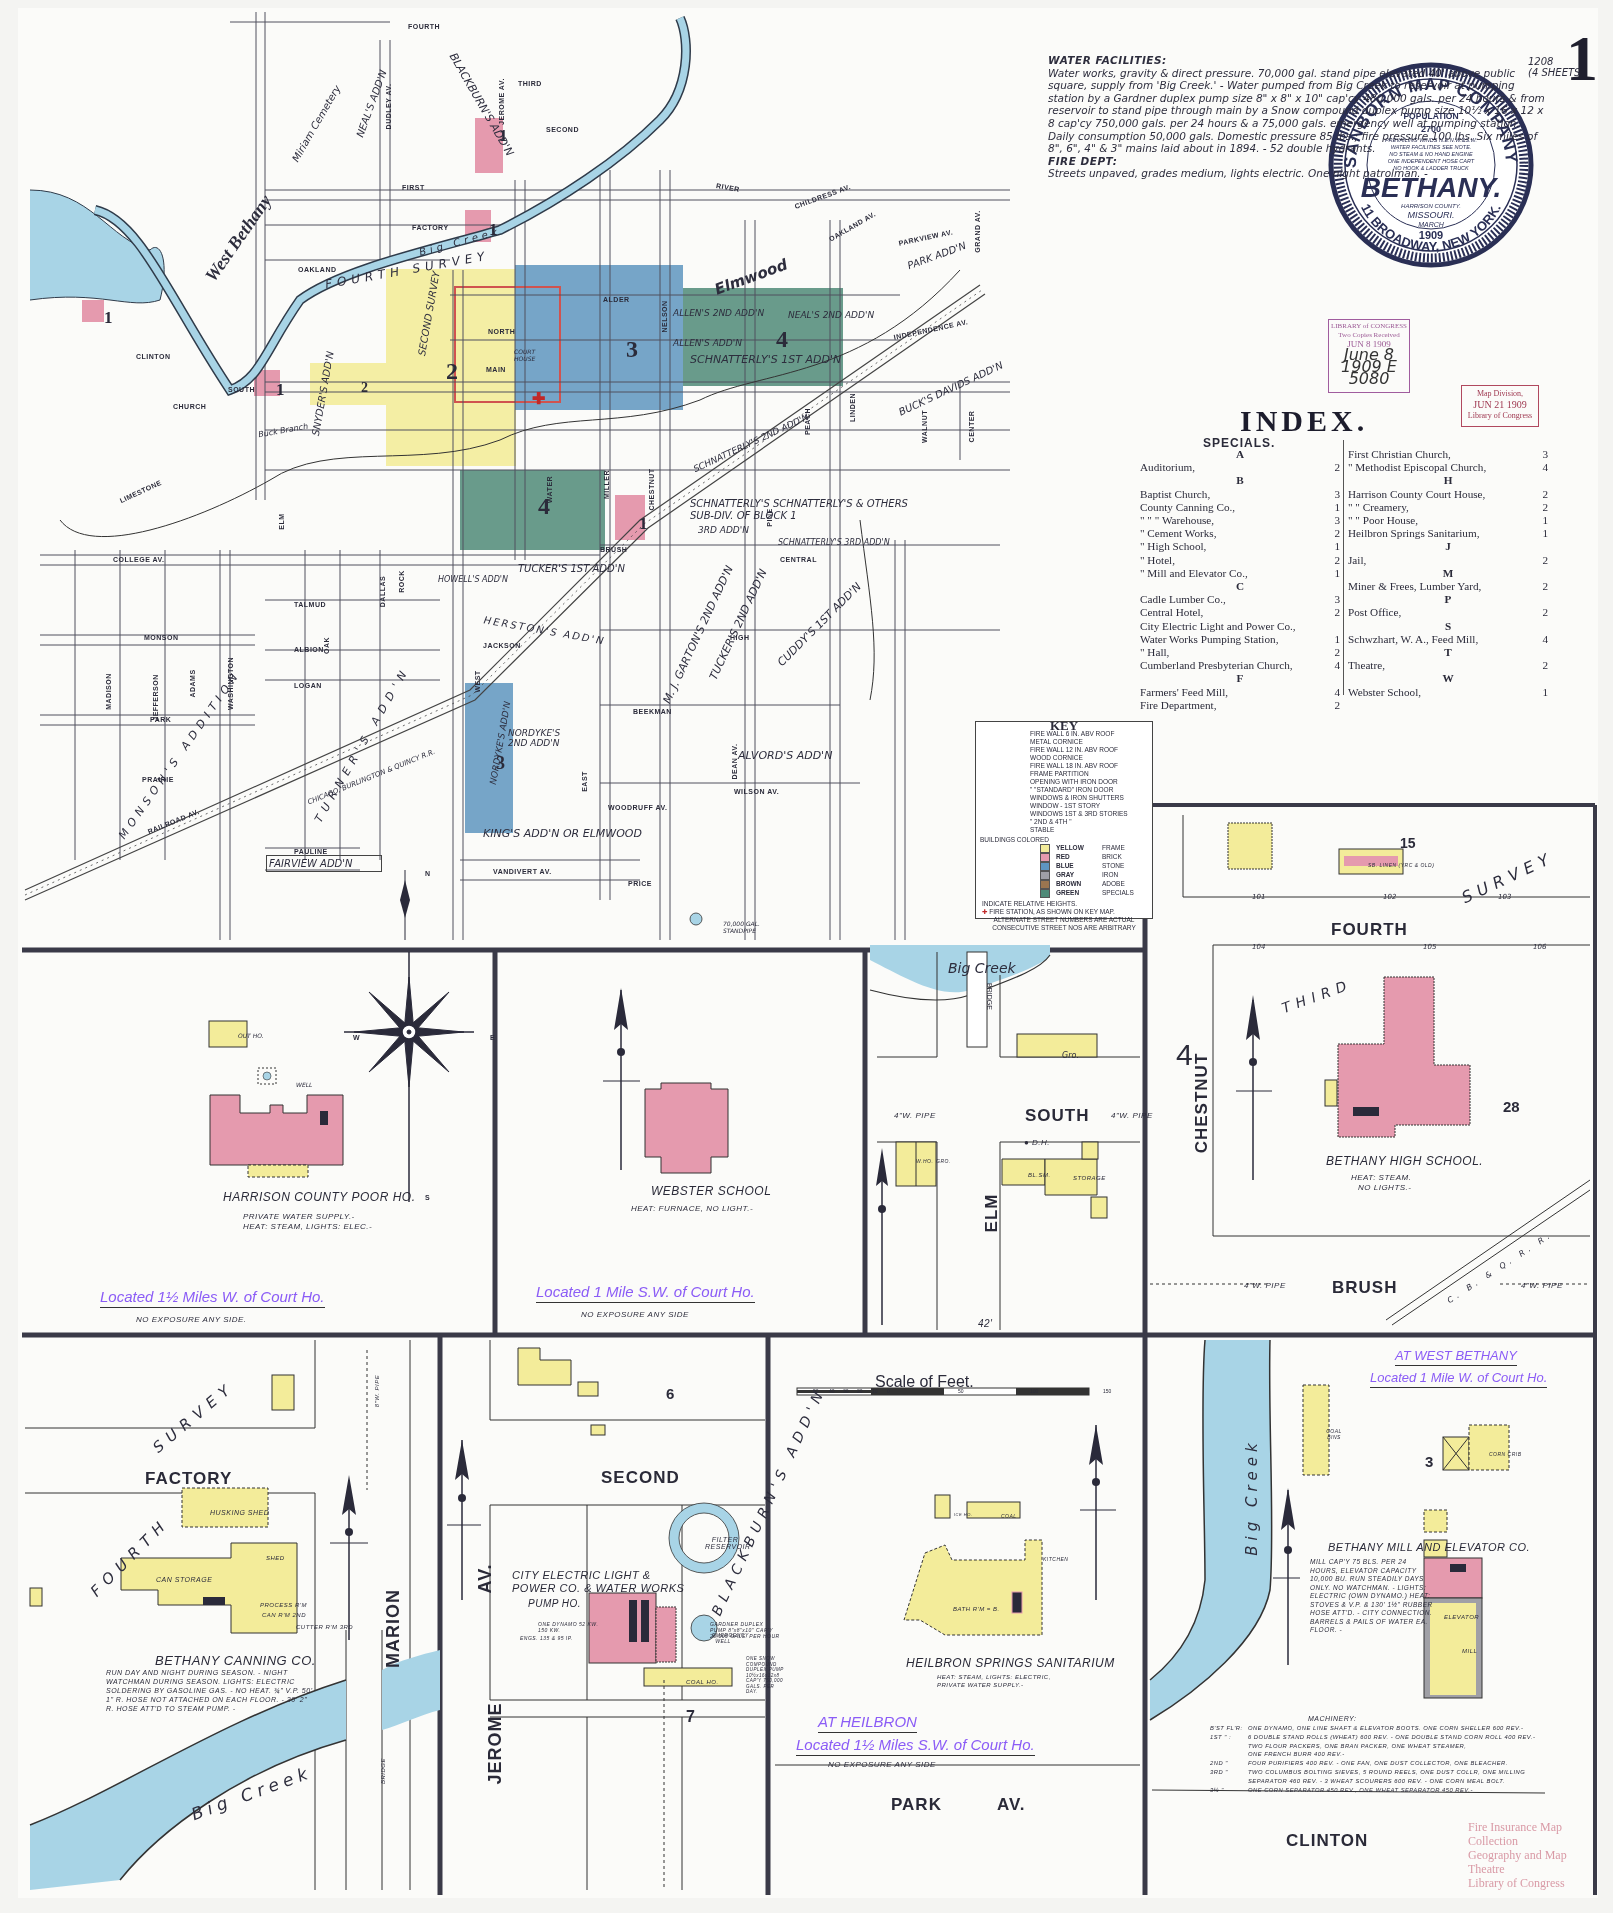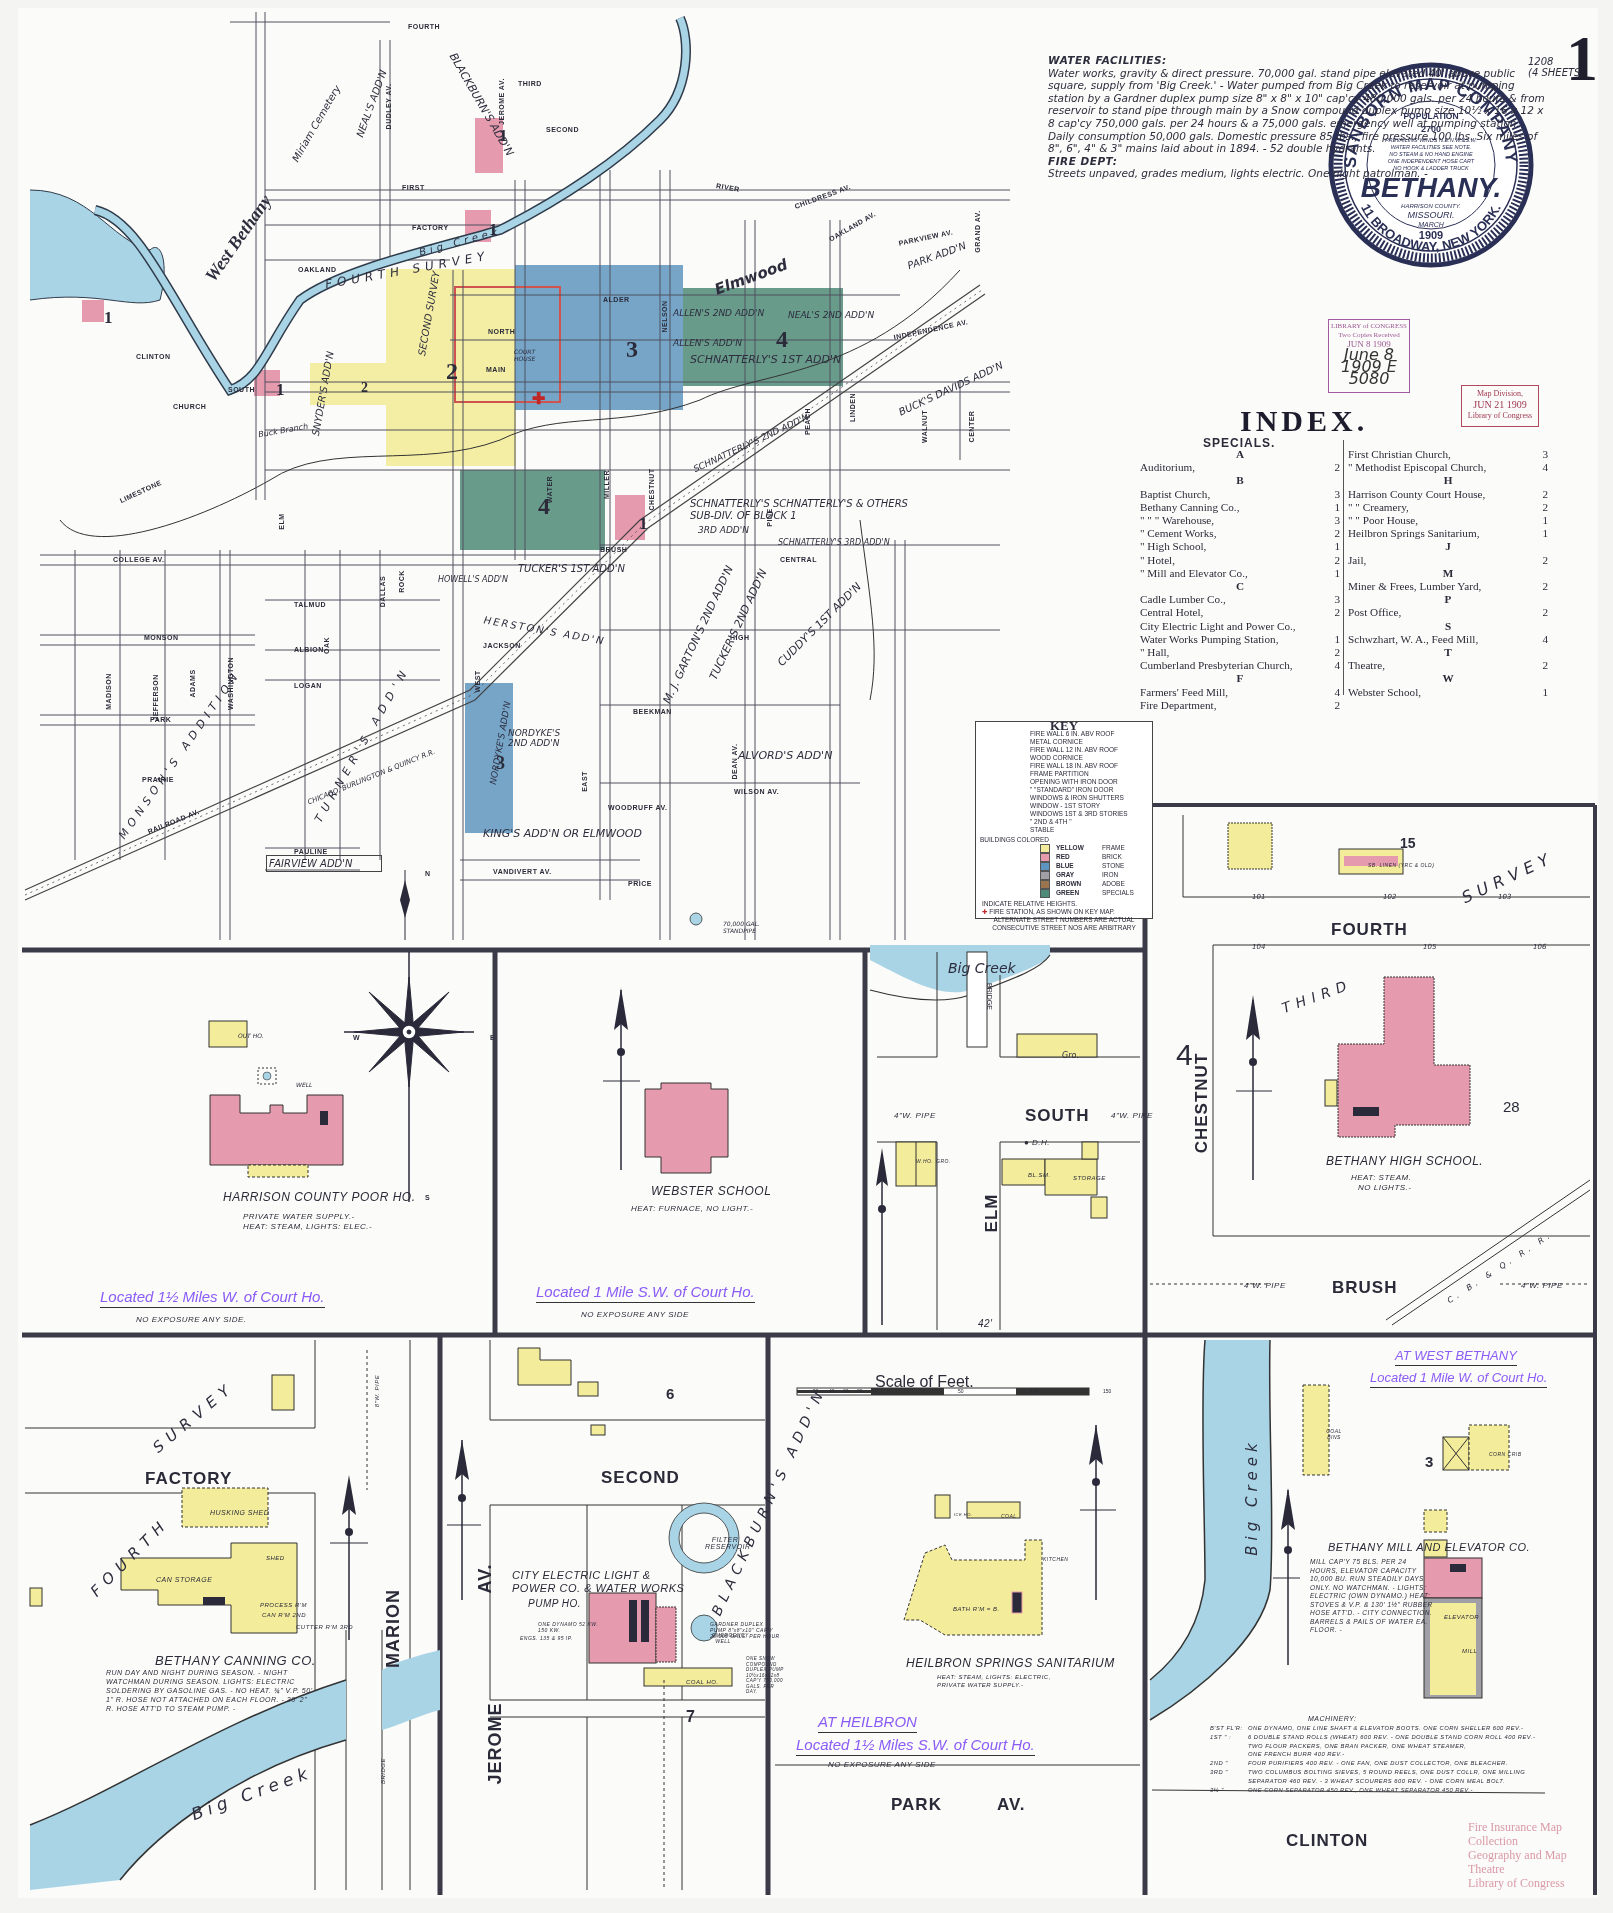--- a/index.html
+++ b/index.html
@@ -354,21 +354,21 @@
       <div class="row">
         <span>Auditorium,</span>
         <span class="n">2</span>
       </div>
       <div class="L">B</div>
       <div class="row">
         <span>Baptist Church,</span>
         <span class="n">3</span>
       </div>
       <div class="row">
-        <span>Bethany Canning Co.,</span>
+        <span>County Canning Co.,</span>
         <span class="n">1</span>
       </div>
       <div class="row">
         <span>"  "  " Warehouse,</span>
         <span class="n">3</span>
       </div>
       <div class="row">
         <span>" Cement Works,</span>
         <span class="n">2</span>
       </div>
@@ -692,21 +692,21 @@
     <div class="abs big" style="left:1313px;top:912px">FOURTH</div>
     <div class="abs hand" style="left:1234px;top:885px;font-size:7px">101</div>
     <div class="abs hand" style="left:1365px;top:885px;font-size:7px">102</div>
     <div class="abs hand" style="left:1480px;top:885px;font-size:7px">103</div>
     <div class="abs hand" style="left:1234px;top:935px;font-size:7px">104</div>
     <div class="abs hand" style="left:1405px;top:935px;font-size:7px">105</div>
     <div class="abs hand" style="left:1515px;top:935px;font-size:7px">106</div>
     <div class="abs hand" style="left:1262px;top:980px;font-size:14px;letter-spacing:6px;transform:rotate(-20deg)">THIRD</div>
     <div class="abs" style="left:1158px;top:1030px;font-size:30px">4</div>
     <div class="abs big" style="left:1134px;top:1085px;transform:rotate(-90deg)">CHESTNUT</div>
-    <div class="abs" style="left:1485px;top:1090px;font-weight:normal;font-size:15px">28</div>
+    <div class="abs" style="left:1485px;top:1090px;font-weight:bold;font-size:15px">28</div>
     <div class="abs caption" style="left:1308px;top:1146px">BETHANY HIGH SCHOOL.</div>
     <div class="abs small" style="left:1333px;top:1165px">HEAT: STEAM.</div>
     <div class="abs small" style="left:1340px;top:1175px">NO LIGHTS.-</div>
     <div class="abs big" style="left:1314px;top:1270px">BRUSH</div>
     <div class="abs hand" style="left:1420px;top:1255px;font-size:8px;letter-spacing:4px;transform:rotate(-33deg)">C. B. &amp; Q. R. R.</div>
     <div class="abs small" style="left:1226px;top:1273px">4"W. PIPE</div>
     <div class="abs small" style="left:1503px;top:1273px">4"W. PIPE</div>
   </div>
 
   <div>

